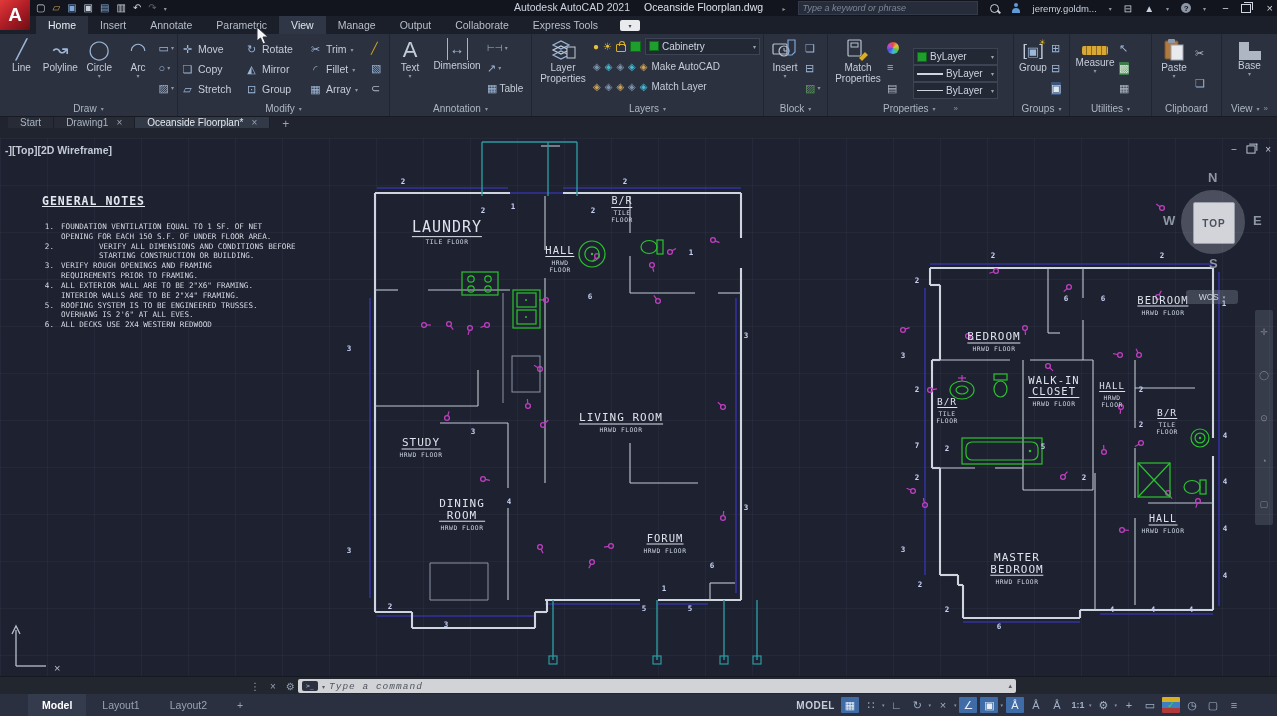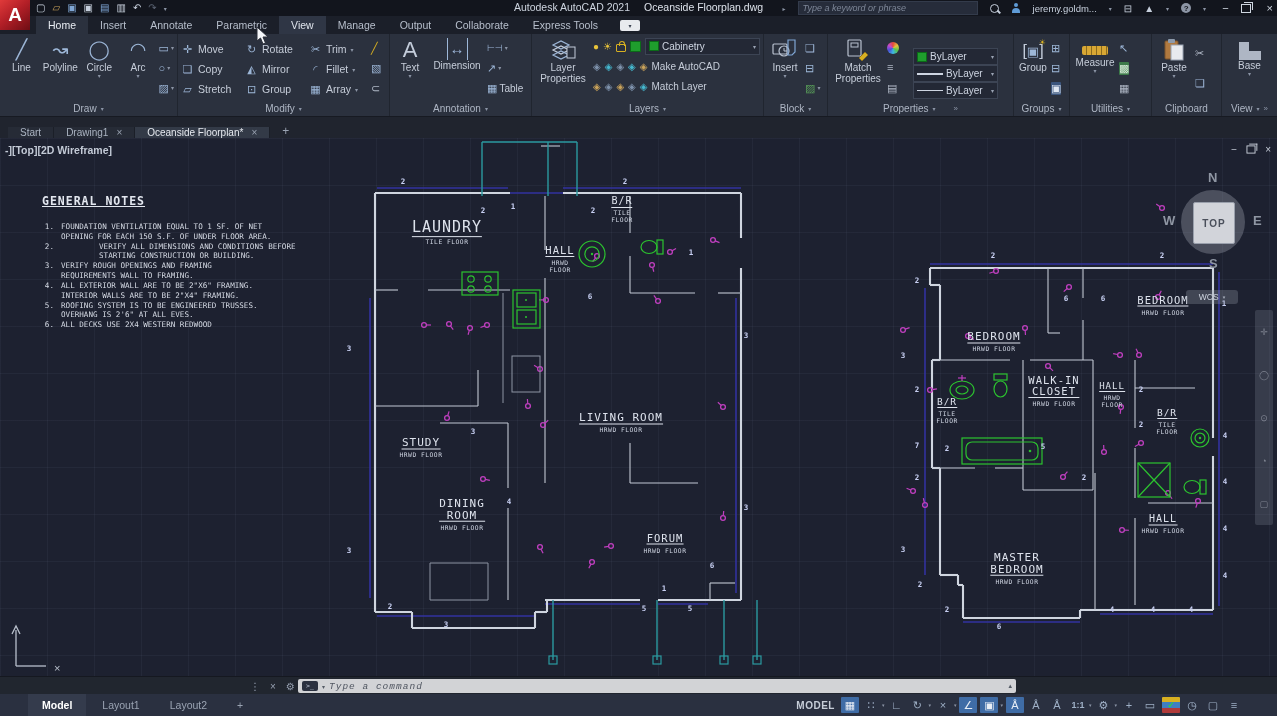--- a/index.html
+++ b/index.html
@@ -71,21 +71,21 @@
          background-image:repeating-linear-gradient(to right,transparent 0 4px,#8a6a1d 4px 5px);}
   .wheel{width:12px;height:12px;border-radius:50%;background:conic-gradient(#e5493c,#e5c23c,#59c24a,#3cb7e5,#4a52d8,#c24ad0,#e5493c);}
   .lshape{width:22px;height:18px;margin-top:4px;position:relative;}
   .lshape::before{content:"";position:absolute;left:0;bottom:0;width:22px;height:9px;background:#aeb6c4;}
   .lshape::after{content:"";position:absolute;left:0;bottom:8px;width:10px;height:10px;background:#aeb6c4;}
   .grpico{position:relative;width:24px;height:22px;margin-top:2px;color:#9db7d8;font-size:13px;
           display:flex;align-items:center;justify-content:center;}
   .grpico .br{color:#c3ccda;font-size:16px;}
   .grpico .star{position:absolute;right:-1px;top:-2px;color:#d8b021;font-size:8px;}
   
-  .filetabs{position:absolute;left:0;top:116px;width:1277px;height:22px;background:#20242e;display:flex;align-items:flex-end;padding-left:8px;box-sizing:border-box;border-top:1px solid #171a22;}
+  .filetabs{position:absolute;left:0;top:116px;width:1277px;height:22px;background:#20242e;display:flex;align-items:flex-start;padding-left:8px;box-sizing:border-box;border-top:1px solid #171a22;}
   .ftab{display:flex;align-items:center;gap:8px;padding:0 12px;font-size:10px;color:#aab3c1;background:#262b36;border-right:1px solid #1b1f28;}
   .ftab.active{background:#333a47;color:#e6e9ef;}
   .ftab .x{font-size:10px;color:#9aa3b2}
   .ftab.plus{background:transparent;border:none;font-size:12px;color:#9aa3b2}
   
   .drawing{position:absolute;left:0;top:138px;width:1277px;height:538px;background:#1d2130;overflow:hidden;
      background-image:
        repeating-linear-gradient(to right, rgba(160,175,210,0.055) 0 1px, transparent 1px 47px),
        repeating-linear-gradient(to bottom, rgba(160,175,210,0.055) 0 1px, transparent 1px 47px);}
   #plan-svg{position:absolute;left:0;top:0;pointer-events:none;}
@@ -861,21 +861,21 @@
 OPENING FOR EACH 150 S.F. OF UNDER FLOOR AREA.</span>
           </div>
           <div class="nitem">
             <span class="nnum">2.</span>
             <span style="white-space: pre-line; margin-left: 38px;">VERIFY ALL DIMENSIONS AND CONDITIONS BEFORE
 STARTING CONSTRUCTION OR BUILDING.</span>
           </div>
           <div class="nitem">
             <span class="nnum">3.</span>
             <span style="white-space: pre-line;">VERIFY ROUGH OPENINGS AND FRAMING
-REQUIREMENTS WALL TO FRAMING.</span>
+REQUIREMENTS PRIOR TO FRAMING.</span>
           </div>
           <div class="nitem">
             <span class="nnum">4.</span>
             <span style="white-space: pre-line;">ALL EXTERIOR WALL ARE TO BE 2"X6" FRAMING.
 INTERIOR WALLS ARE TO BE 2"X4" FRAMING.</span>
           </div>
           <div class="nitem">
             <span class="nnum">5.</span>
             <span style="white-space: pre-line;">ROOFING SYSTEM IS TO BE ENGINEERED TRUSSES.
 OVERHANG IS 2'6" AT ALL EVES.</span>

